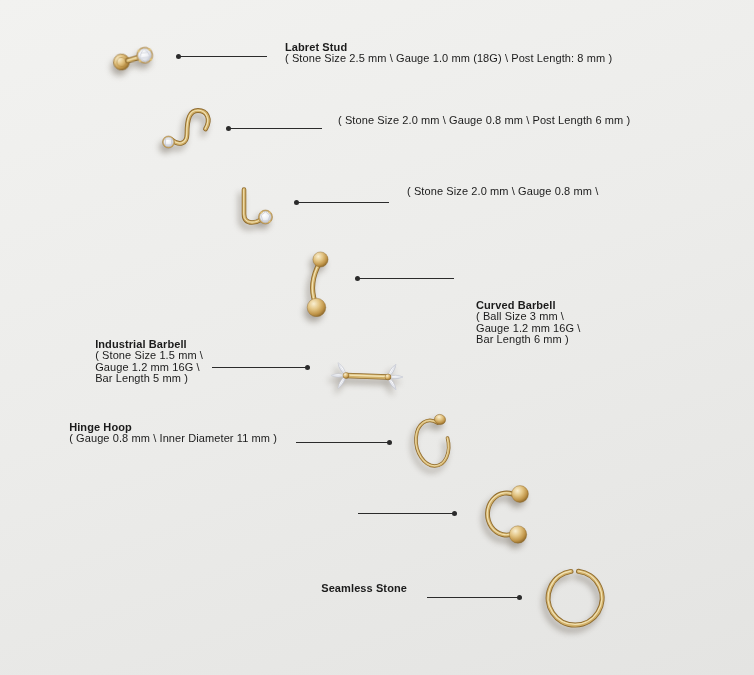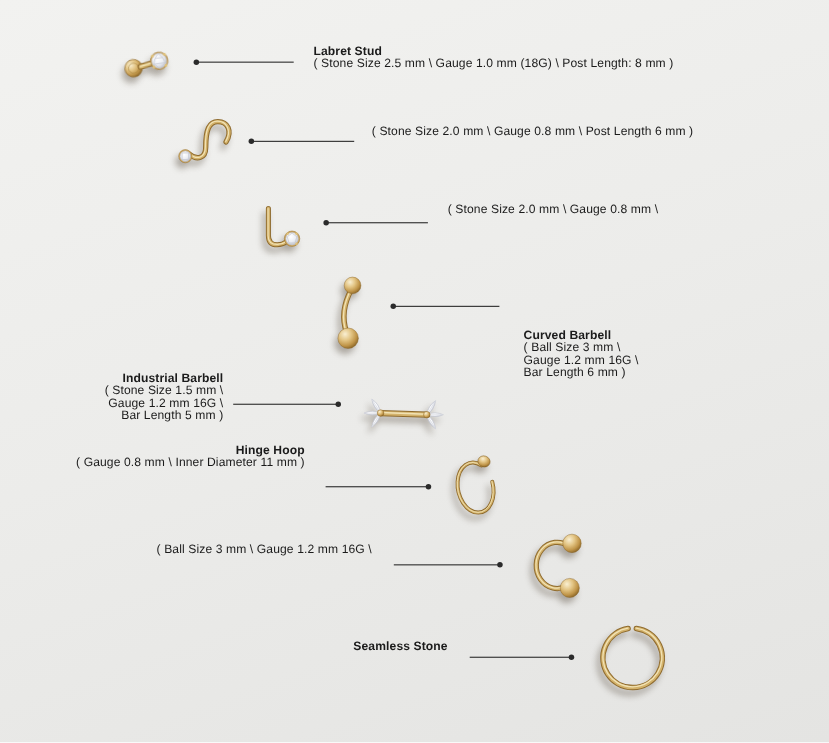--- a/index.html
+++ b/index.html
@@ -5,21 +5,21 @@
   html,body{margin:0;padding:0;}
   body{width:754px;height:675px;font-family:"Liberation Sans","DejaVu Sans",sans-serif;}
   #canvas{position:relative;width:754px;height:675px;overflow:hidden;
           background:linear-gradient(160deg,#f2f2f0 0%,#ececea 48%,#e4e4e2 100%);}
   .jewel{position:absolute;filter:drop-shadow(-3px 5px 3px rgba(95,85,70,0.45));}
   .leader{position:absolute;height:0;border-top:1.5px solid #2b2b2b;}
   .dot{position:absolute;width:5px;height:5px;border-radius:50%;background:#2b2b2b;top:-3.4px;}
   .dot.l{left:-1px}
   .dot.r{right:-1px}
   .label{position:absolute;font-size:11px;line-height:11.3px;color:#1b1b1b;white-space:nowrap;letter-spacing:0.1px;}
-  .label.ralign{text-align:right;}
+  .label.ralign{text-align:left;}
   .label .t{font-weight:bold;}
   .sd{fill:none;stroke:#8f6b2e;stroke-linecap:round;}
   .sm{fill:none;stroke:#d3b26b;stroke-linecap:round;}
   .sh{fill:none;stroke:#f1e2b4;stroke-linecap:round;}
   .facet{fill:none;stroke:#c6c9d3;stroke-width:0.7;}
   .petal{fill:url(#gCrys);stroke:#c3c6d0;stroke-width:0.6;}
   .vein{stroke:#d9dbe2;stroke-width:0.6;}
   .defs-holder{position:absolute;width:0;height:0;}
 </style>
 </head>
@@ -164,38 +164,37 @@
           </g>
         <g transform="rotate(-58)">
             <path class="petal" d="M0,0 Q7.5,-3.4 15,0 Q7.5,3.4 0,0Z"></path>
             <line class="vein" x1="0" y1="0" x2="15" y2="0"></line>
           </g>
         <circle cx="0" cy="0" r="3" fill="url(#gBall)" stroke="#8a6527" stroke-width="0.4"></circle>
       </g>
     </svg>
   </div>
 
-  <div class="label ralign" style="right:477px;top:405px;">
+  <div class="label ralign" style="right:477px;top:422px;">
     <div class="t">Hinge Hoop</div>
     <div>( Gauge  0.8 mm \ Inner Diameter 11 mm )</div>
   </div>
   <div class="leader" style="left:296px;top:442px;width:95px;">
     <span class="dot r"></span>
   </div>
   <div class="jewel" style="left:409px;top:408px;">
     <svg width="50" height="66" viewBox="0 0 50 66">
       <path d="M28.5,15 A16,23 -12 1 0 38.5,30" class="sd" stroke-width="3.6"></path>
       <path d="M28.5,15 A16,23 -12 1 0 38.5,30" class="sm" stroke-width="2.1"></path>
       <path d="M28.2,14.8 A16,23 -12 1 0 38.2,29.8" class="sh" stroke-width="0.8"></path>
       <ellipse cx="31" cy="11.5" rx="5.6" ry="5" transform="rotate(18 31 11.5)" fill="url(#gBall)" stroke="#8a6527" stroke-width="0.5"></ellipse>
     </svg>
   </div>
 
   <div class="label ralign" style="right:416px;top:495px;">
-    <div>( Ball Size 3 mm \ Gauge  1.2 mm 16G \</div>
   </div>
   <div class="leader" style="left:358px;top:513px;width:98px;">
     <span class="dot r"></span>
   </div>
   <div class="jewel" style="left:474px;top:479px;">
     <svg width="62" height="72" viewBox="0 0 62 72">
       <path d="M43,17.5 A19,21 0 1 0 41.5,53.5" class="sd" stroke-width="4.8"></path>
       <path d="M43,17.5 A19,21 0 1 0 41.5,53.5" class="sm" stroke-width="3"></path>
       <path d="M42.7,17.2 A19,21 0 1 0 41.2,53.2" class="sh" stroke-width="1.1"></path>
       <circle cx="46" cy="15" r="8.4" fill="url(#gBall)" stroke="#8a6527" stroke-width="0.4"></circle>

